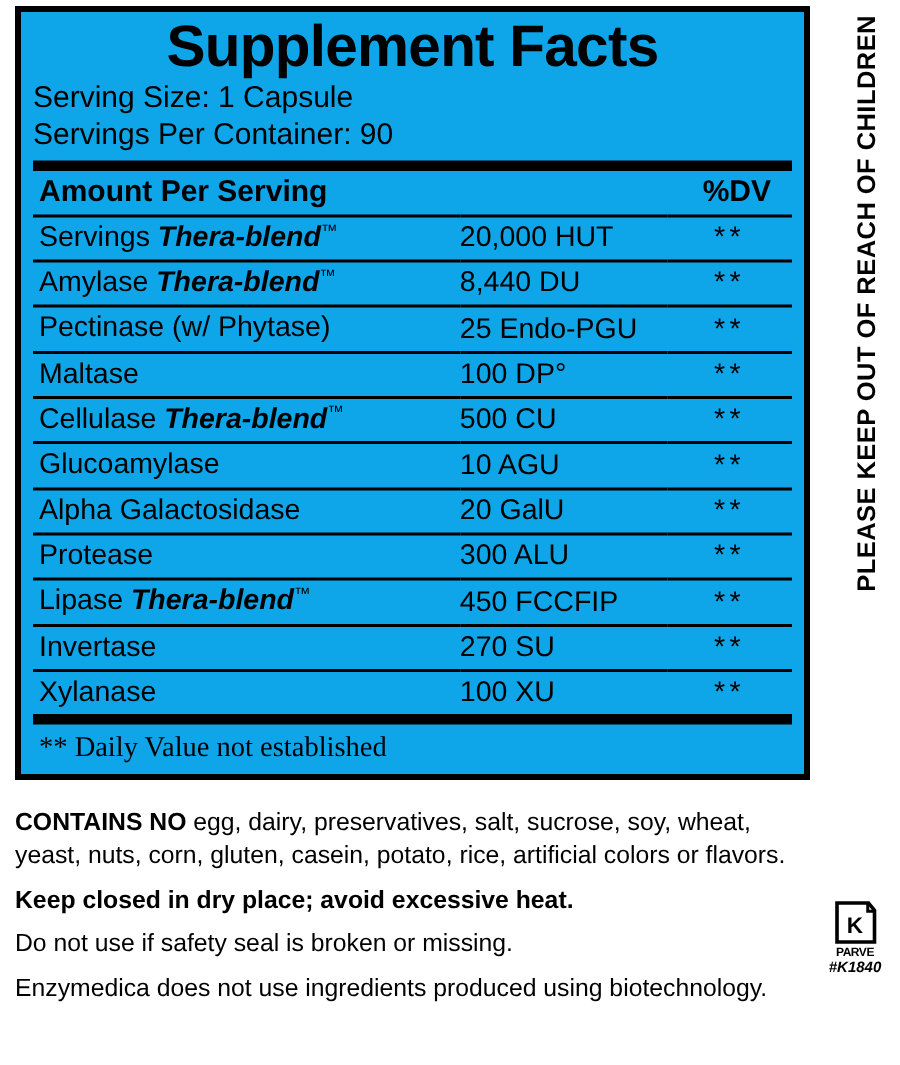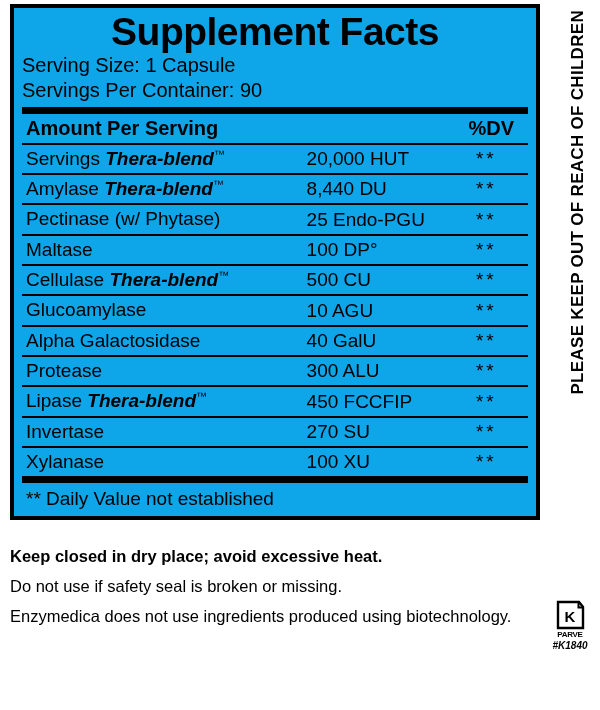--- a/index.html
+++ b/index.html
@@ -113,20 +113,21 @@
     font-size: 19px;
   }
 
   .footnote-rule {
     border-top: 7px solid #000;
     margin-top: 0px;
   }
   .footnote {
     font-size: 19px;
     padding: 5px 0 2px 4px;
+    font-family: Liberation Serif, serif;
   }
 
   
   .bottom {
     position: absolute;
     left: 10px;
     top: 538px;
     width: 530px;
     font-size: 16.5px;
     line-height: 1.32;
@@ -227,21 +228,21 @@
         </tr>
 
         <tr>
           <td class="col-name"><span>Glucoamylase</span><span class="thera"></span><span class="tm"></span></td>
           <td class="col-amount">10 AGU</td>
           <td class="col-dv stars">**</td>
         </tr>
 
         <tr>
           <td class="col-name"><span>Alpha Galactosidase</span><span class="thera"></span><span class="tm"></span></td>
-          <td class="col-amount">40 GalU</td>
+          <td class="col-amount">20 GalU</td>
           <td class="col-dv stars">**</td>
         </tr>
 
         <tr>
           <td class="col-name"><span>Protease</span><span class="thera"></span><span class="tm"></span></td>
           <td class="col-amount">300 ALU</td>
           <td class="col-dv stars">**</td>
         </tr>
 
         <tr>
@@ -263,20 +264,21 @@
         </tr>
       </tbody>
     </table>
 
     <div class="footnote-rule"></div>
     <div class="footnote">**  Daily Value not established</div>
 
   </div>
 
   <div class="bottom">
+    <p><span class="b-bold">CONTAINS NO</span><span> egg, dairy, preservatives, salt, sucrose, soy, wheat, yeast, nuts, corn, gluten, casein, potato, rice, artificial colors or flavors.</span></p>
     <p class="b-bold keep-closed">Keep closed in dry place; avoid excessive heat.</p>
     <p class="no-seal">Do not use if safety seal is broken or missing.</p>
     <p class="biotech">Enzymedica does not use ingredients produced using biotechnology.</p>
   </div>
 
   <div class="kosher">
     <div class="kosher-box">
       <svg width="30" height="30" viewBox="0 0 30 30" aria-hidden="true">
         <path d="M3 2 L24 2 L28 7 L28 28 L3 28 Z" fill="none" stroke="#000" stroke-width="2.4"></path>
         <path d="M23.5 2 L23.5 7.5 L28 7.5" fill="none" stroke="#000" stroke-width="2"></path>

